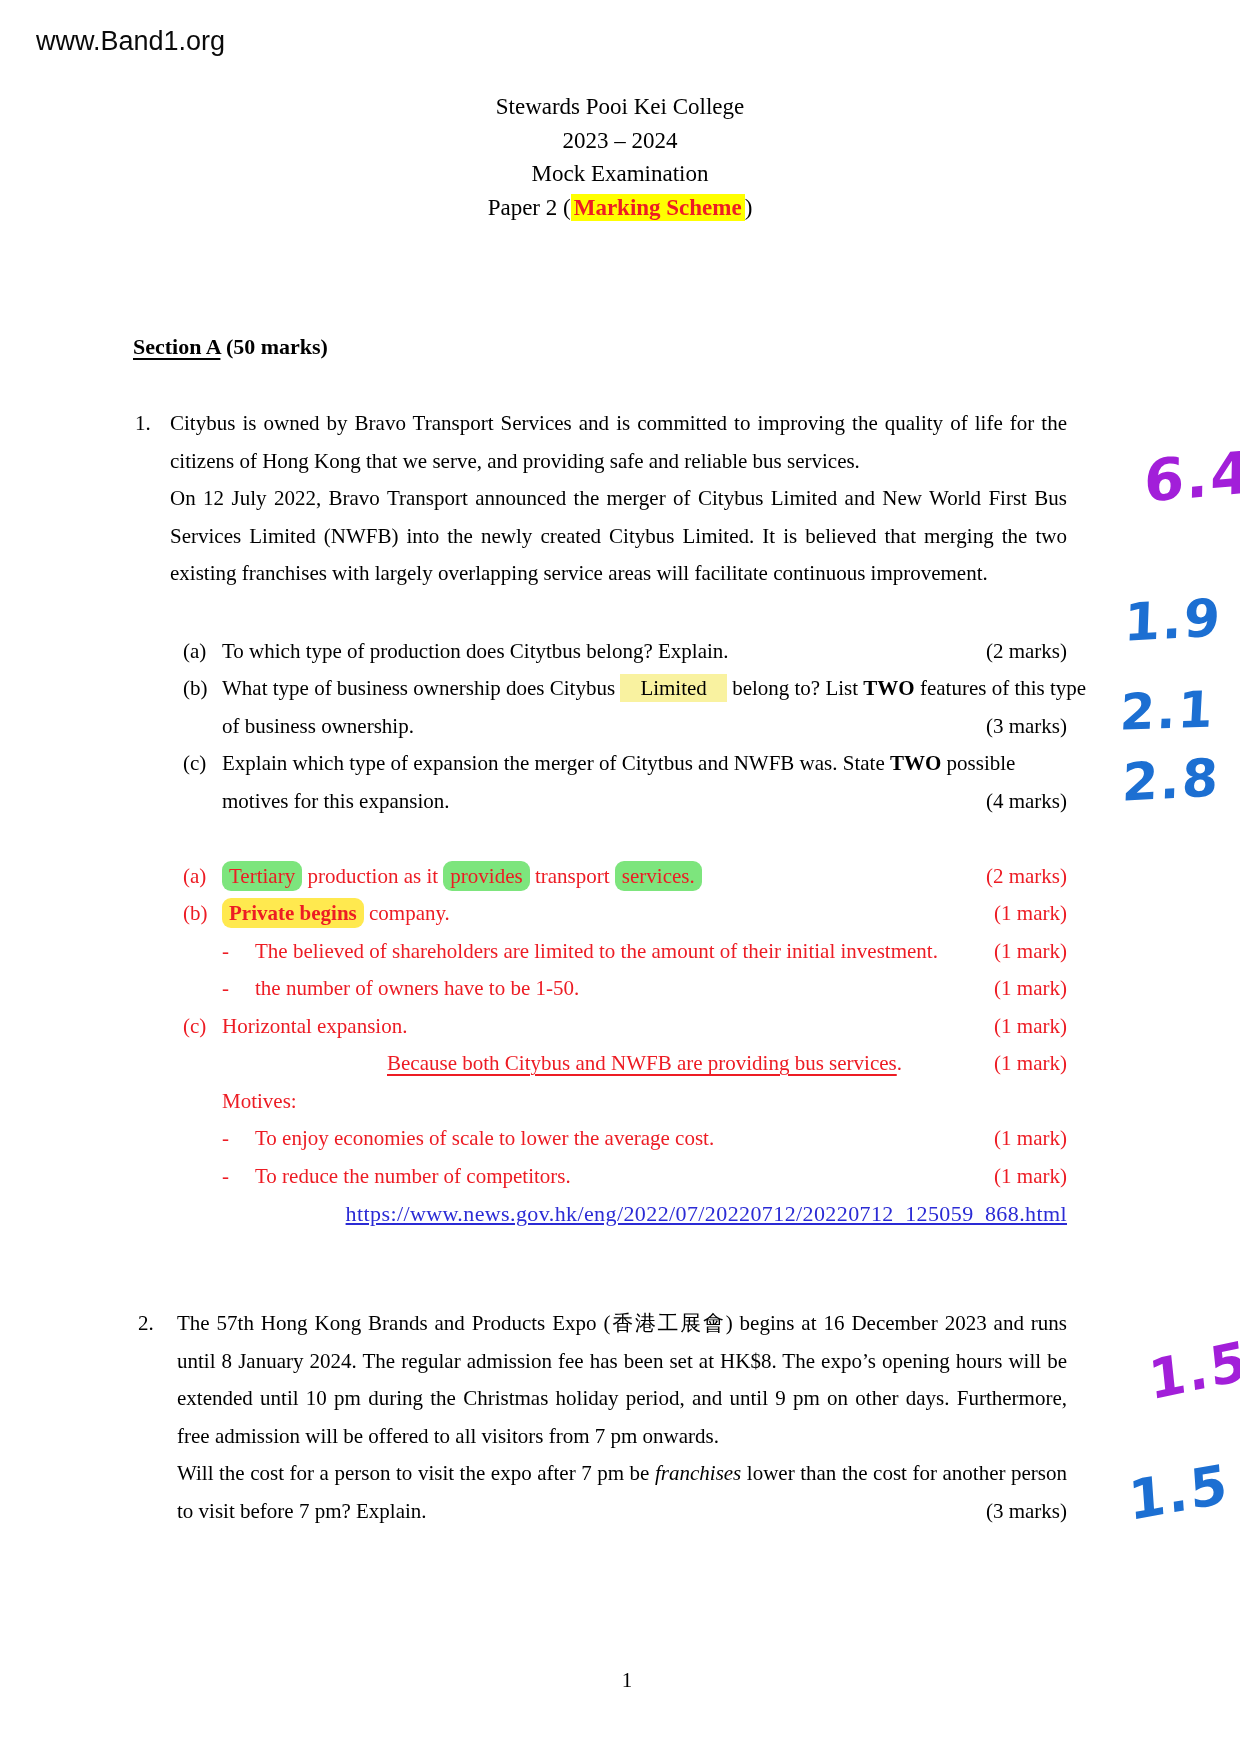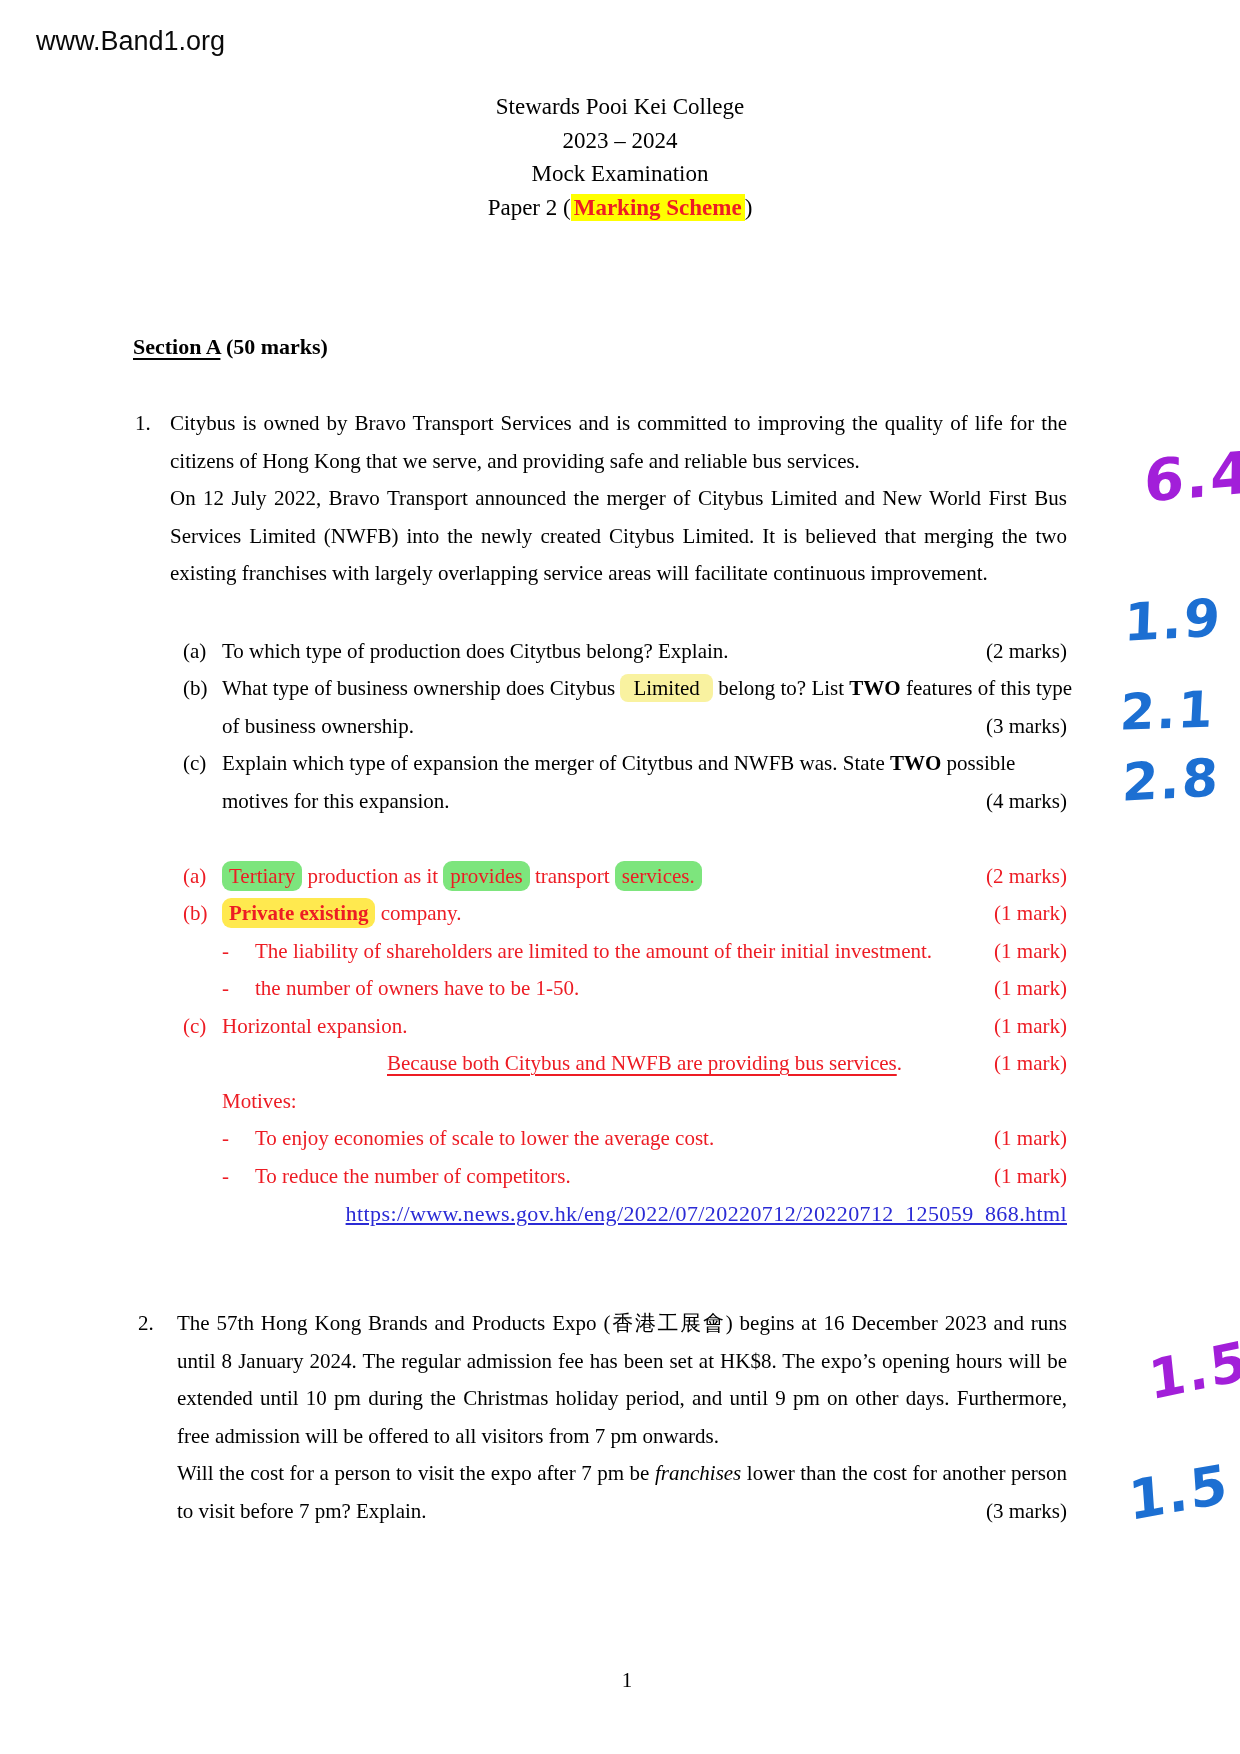--- a/index.html
+++ b/index.html
@@ -19,21 +19,21 @@
   .row .txt{display:block;margin-left:89px;}
   .row .txt-flush{display:block;margin-left:0;text-align:right;}
   .row .marks{position:absolute;right:0;top:0;}
   .dash-row .dash{position:absolute;left:89px;top:0;}
   .dash-row .txt{margin-left:122px;}
   .red{color:#ed1c24;}
   .b{font-weight:bold;}
   .i{font-style:italic;}
   .hl-g{background:#7de57d;border-radius:9px;padding:3px 7px;}
   .hl-y{background:#ffe94f;border-radius:9px;padding:3px 7px;}
-  .hl-pale{background:#f9f2a0;border-radius:8px;padding:2px 13px;}
+  .hl-pale{background:#f9f2a0;border-radius:0;padding:2px 20px;}
   .u-red{text-decoration:underline;text-underline-offset:4px;}
   .link{color:#2b2bd5;text-decoration:underline;letter-spacing:0.4px;font-size:22px;}
   .pen{position:absolute;font-family:"DejaVu Sans",sans-serif;font-weight:bold;letter-spacing:2px;line-height:1;}
   .pen-blue{color:#1c6fd2;}
   .pen-purple{color:#a21fd9;}
   .page-num{position:absolute;left:0;top:1668px;width:1254px;text-align:center;font-size:21px;}
 </style>
 </head>
 <body>
 
@@ -76,26 +76,26 @@
     <span class="marks">(4 marks)</span>
   </div>
 
   <div class="row red" style="top:858px;">
     <span class="lbl">(a)</span>
     <span class="txt"><span class="hl-g">Tertiary</span><span> production as it </span><span class="hl-g">provides</span><span> transport </span><span class="hl-g">services.</span></span>
     <span class="marks">(2 marks)</span>
   </div>
   <div class="row red" style="top:895px;">
     <span class="lbl">(b)</span>
-    <span class="txt"><span class="hl-y b">Private existing</span><span> company.</span></span>
+    <span class="txt"><span class="hl-y b">Private begins</span><span> company.</span></span>
     <span class="marks">(1 mark)</span>
   </div>
   <div class="row red dash-row" style="top:933px;">
     <span class="dash">-</span>
-    <span class="txt">The liability of shareholders are limited to the amount of their initial investment.</span>
+    <span class="txt">The believed of shareholders are limited to the amount of their initial investment.</span>
     <span class="marks">(1 mark)</span>
   </div>
   <div class="row red dash-row" style="top:970px;">
     <span class="dash">-</span>
     <span class="txt">the number of owners have to be 1-50.</span>
     <span class="marks">(1 mark)</span>
   </div>
   <div class="row red" style="top:1008px;">
     <span class="lbl">(c)</span>
     <span class="txt">Horizontal expansion.</span>

